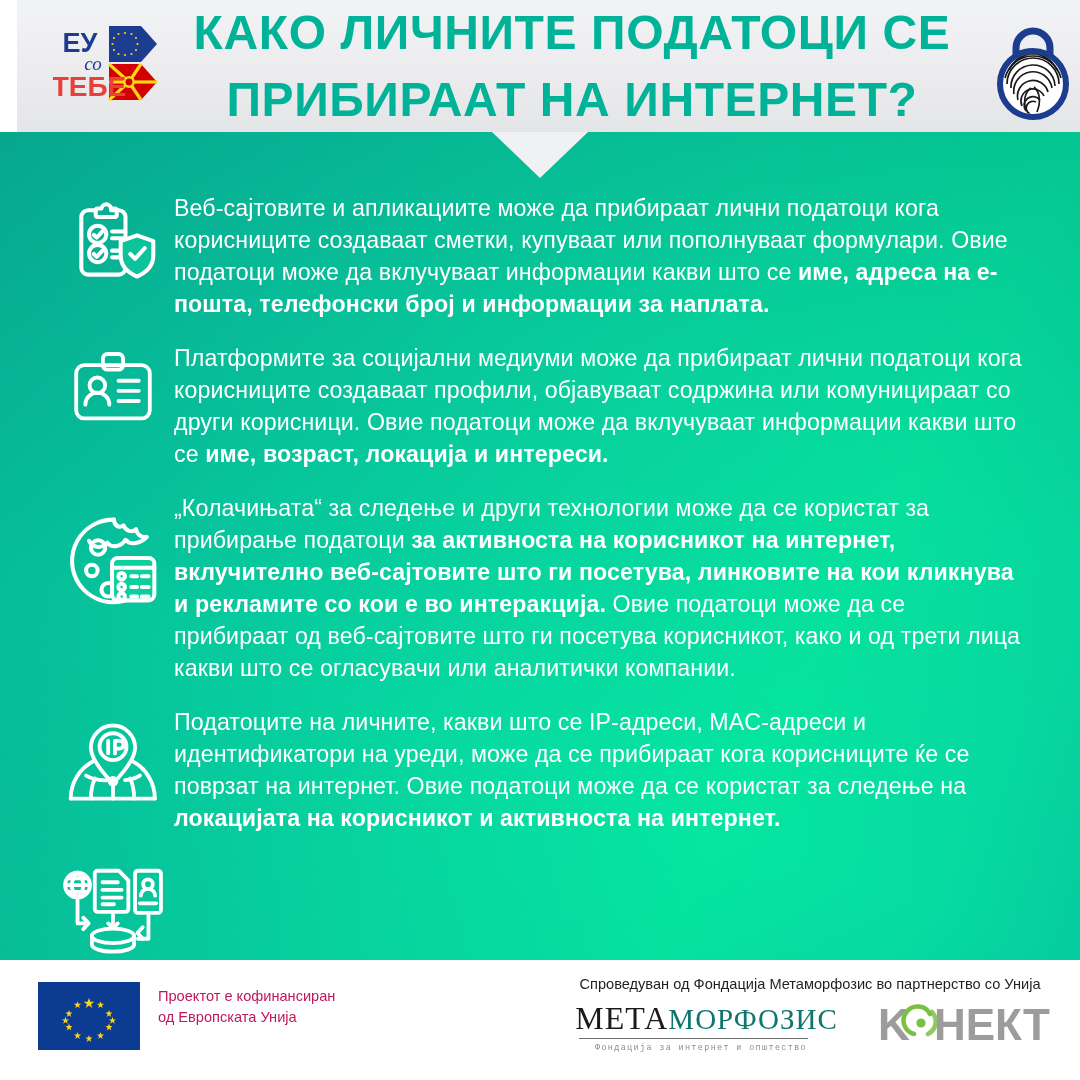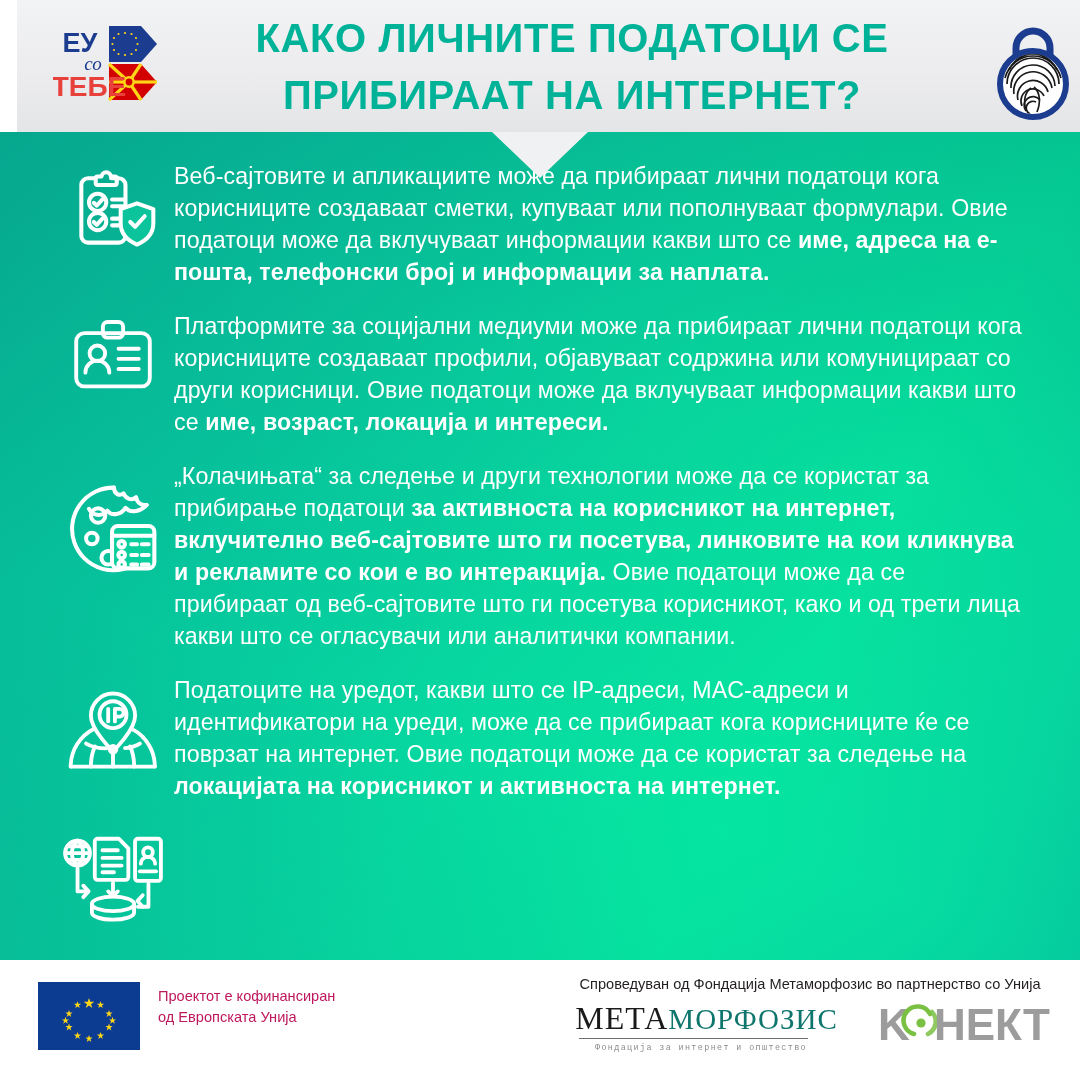--- a/index.html
+++ b/index.html
@@ -27,21 +27,21 @@
   .header-logo {
     position:absolute; left:36px; top:22px;
     width:112px; height:88px;
   }
   .header-title {
     position:absolute; left:160px; top:18px;
     width:790px; height:96px;
     display:flex; flex-direction:column;
     align-items:center; justify-content:center;
     color:#00b398;
-    font-size:40px; font-weight:bold;
+    font-size:48px; font-weight:bold;
     letter-spacing:0.6px; line-height:1.15;
     text-align:center;
     gap:11px;
   }
   .header-title span { display:block; white-space:nowrap; }
   .header-lock {
     position:absolute; right:18px; top:18px;
     width:92px; height:104px;
   }
 
@@ -62,21 +62,21 @@
   .body-bg::after{
     content:"";
     position:absolute; inset:0;
     background:linear-gradient(200deg, rgba(0,120,110,0.28) 0%, rgba(0,140,120,0.05) 34%, rgba(0,255,180,0.10) 68%, rgba(0,170,140,0.18) 100%);
   }
 
   .rows {
     position:absolute; left:0; top:132px;
     width:1080px; height:828px;
     z-index:2;
-    padding:28px 44px 0 52px;
+    padding:60px 44px 0 52px;
   }
   .row {
     display:flex;
     align-items:flex-start;
     margin-bottom:20px;
   }
   .row-icon {
     flex:0 0 122px;
     display:flex; align-items:flex-start; justify-content:center;
     padding-top:4px;
@@ -219,21 +219,21 @@
           <path d="M6 88h87.5"></path>
           <path d="M50 72.5V88"></path>
           <path d="M22 64c5 3 13 5 21 5"></path>
           <path d="M78 64c-4 2.5-9.5 4.2-15.5 4.8"></path>
           <path d="M27 88c0-8 1.6-15.4 4.3-21"></path>
           <path d="M72 88c0-8-1.6-15.4-4.3-21"></path>
           <circle cx="50" cy="70" r="3.5" fill="#ffffff"></circle>
           <circle cx="81" cy="57" r="2" fill="#ffffff" stroke="none"></circle>
         </svg>
       </div>
-      <div class="row-text"><span>Податоците на уредот, какви што се IP-адреси, MAC-адреси и идентификатори на уреди, може да се прибираат кога корисниците ќе се поврзат на интернет. Овие податоци може да се користат за следење на </span><b>локацијата на корисникот и активноста на интернет.</b></div>
+      <div class="row-text"><span>Податоците на личните, какви што се IP-адреси, MAC-адреси и идентификатори на уреди, може да се прибираат кога корисниците ќе се поврзат на интернет. Овие податоци може да се користат за следење на </span><b>локацијата на корисникот и активноста на интернет.</b></div>
     </div>
 
     <div class="row r5">
       <div class="row-icon">
         <svg width="104" height="92" viewBox="0 0 108 96" fill="none" stroke="#ffffff" stroke-width="4" stroke-linecap="round" stroke-linejoin="round">
           <circle cx="17" cy="22" r="13"></circle>
           <path d="M17 9c-4 4-6 8-6 13s2 9 6 13c4-4 6-8 6-13s-2-9-6-13z"></path>
           <path d="M4.5 22h25"></path>
           <path d="M6.5 15h21M6.5 29h21"></path>
           <path d="M38 7h22l10 10v30a3 3 0 0 1-3 3H38a3 3 0 0 1-3-3V10a3 3 0 0 1 3-3z"></path>

